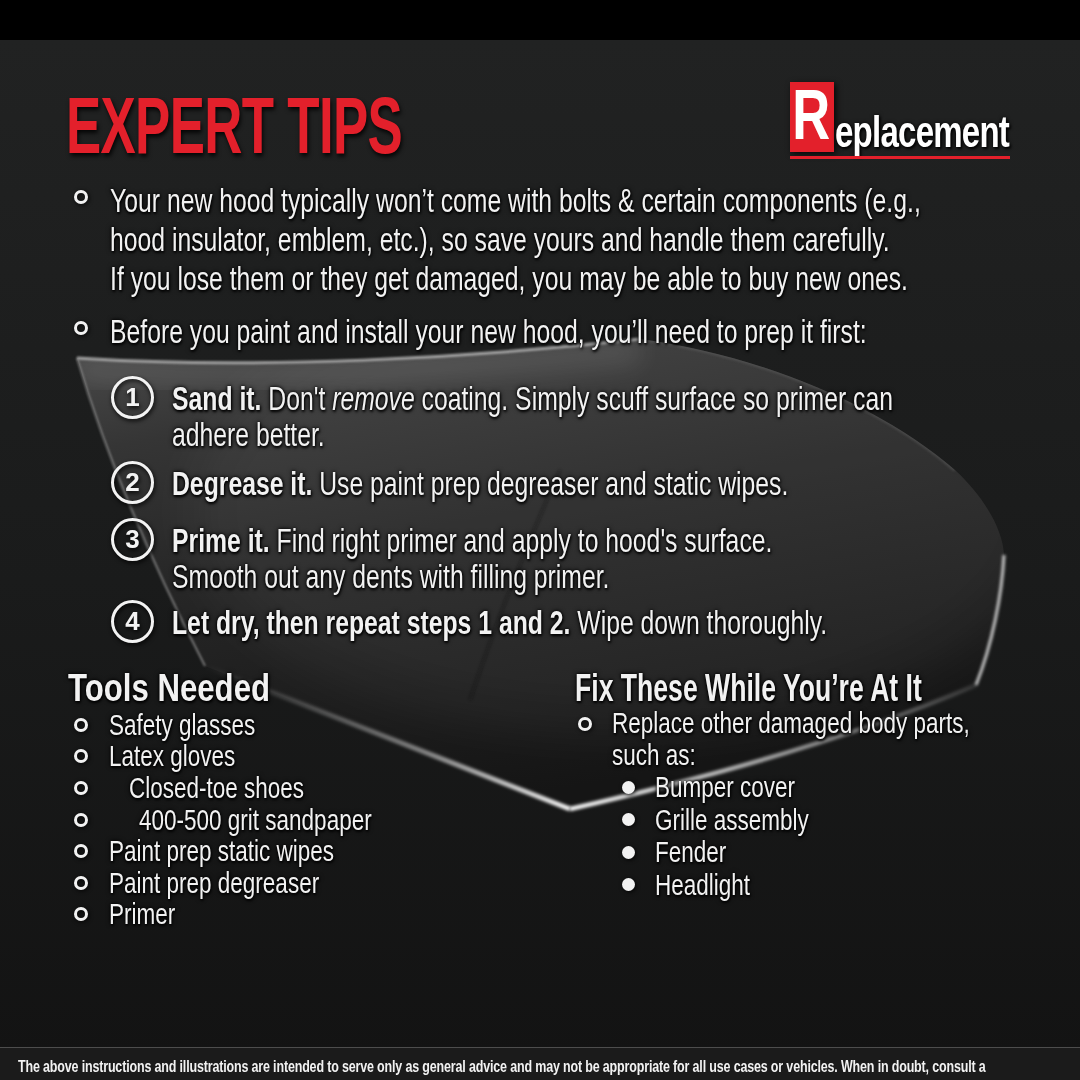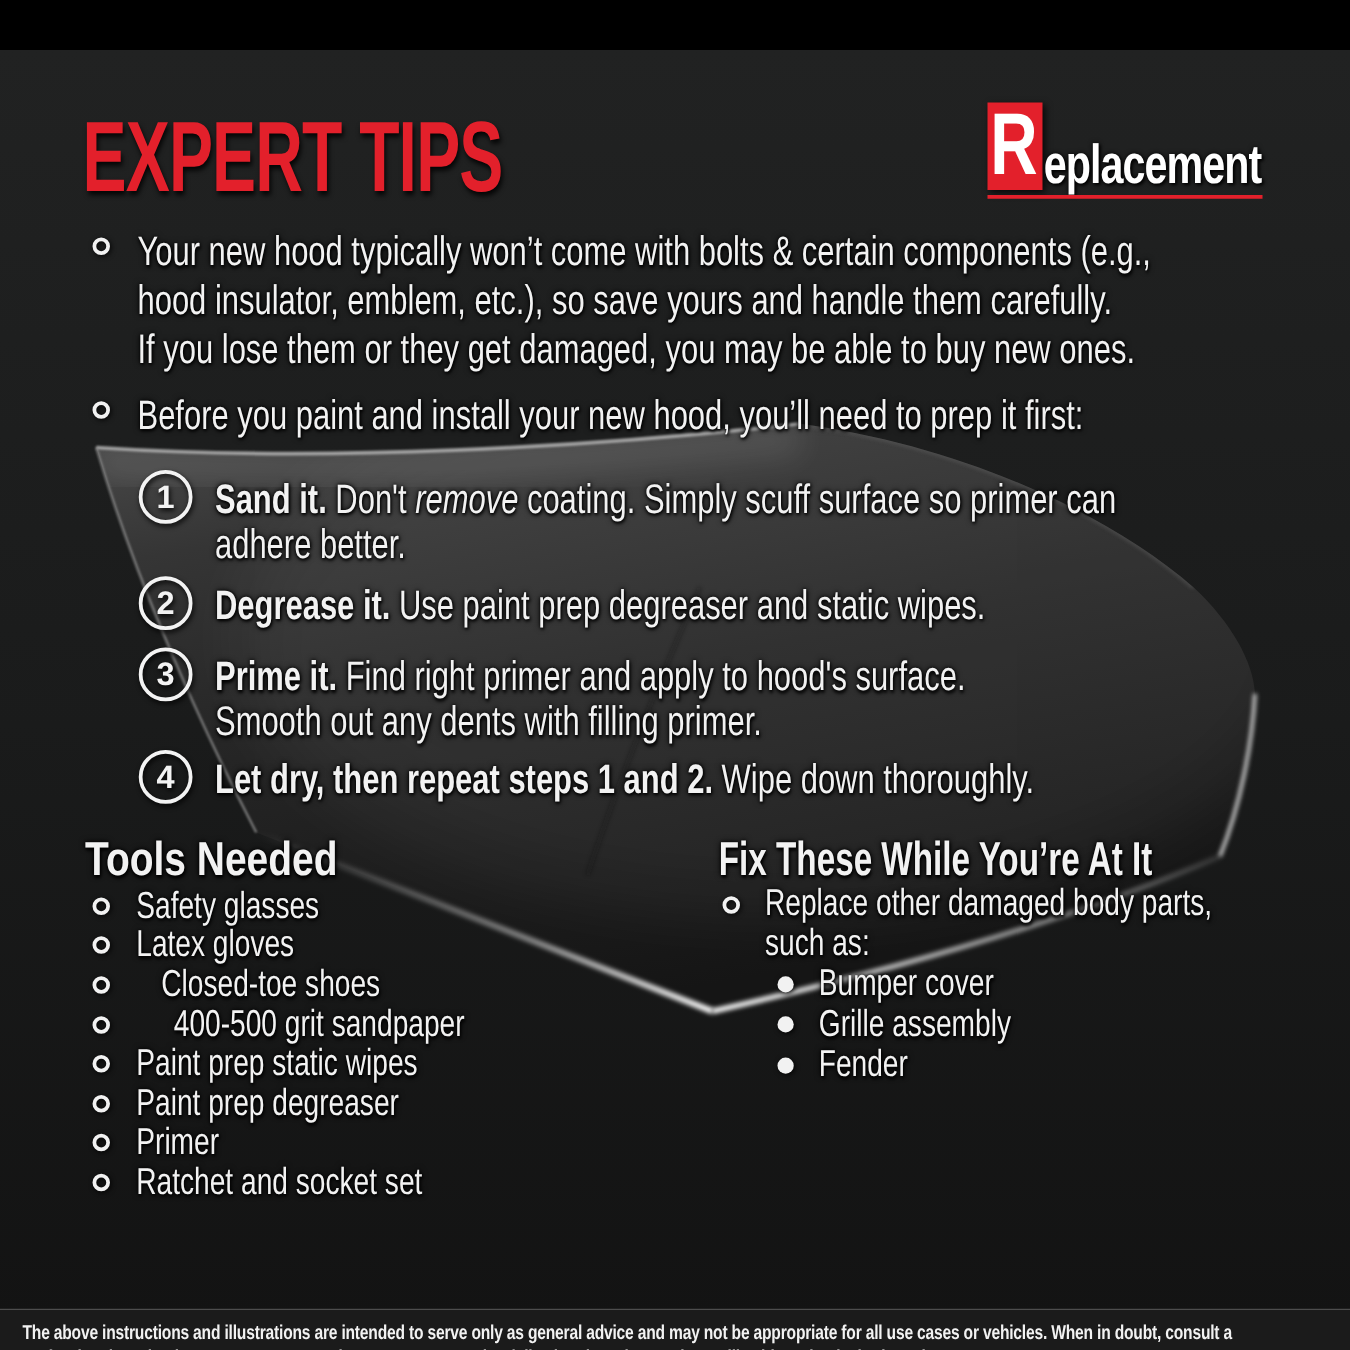--- a/index.html
+++ b/index.html
@@ -171,43 +171,43 @@
         <span class="li-txt sh">Paint prep static wipes</span>
       </li>
     <li class="li-row" style="height:31.6px;">
         <span class="ring" style="margin-right:21px;"></span>
         <span class="li-txt sh">Paint prep degreaser</span>
       </li>
     <li class="li-row" style="height:31.6px;">
         <span class="ring" style="margin-right:21px;"></span>
         <span class="li-txt sh">Primer</span>
       </li>
-    <li class="li-row" style="height:31.6px;">
-        <span class="ring" style="margin-right:21px;"></span>
-        <span class="li-txt sh">Ratchet and socket set</span>
-      </li>
   </ul>
 
   <h2 class="abs col-h sh cx70" style="left:575px;top:629px;margin:0;">Fix These While You’re At It</h2>
   <span class="abs ring" style="left:578px;top:677px;"></span>
   <p class="abs fix-intro pre sh cx75" style="left:612px;top:667px;margin:0;">Replace other damaged body parts,
 such as:</p>
   <ul class="abs" style="left:622px;top:731px;">
     <li class="li-row" style="height:32.5px;text-align:center;">
         <span class="dot" style="margin-right:20px;"></span>
         <span class="li-txt sh">Bumper cover</span>
       </li>
     <li class="li-row" style="height:32.5px;">
         <span class="dot" style="margin-right:20px;"></span>
         <span class="li-txt sh">Grille assembly</span>
       </li>
     <li class="li-row" style="height:32.5px;">
         <span class="dot" style="margin-right:20px;"></span>
         <span class="li-txt sh">Fender</span>
       </li>
+    <li class="li-row" style="height:32.5px;">
+        <span class="dot" style="margin-right:20px;"></span>
+        <span class="li-txt sh">Headlight</span>
+      </li>
   </ul>
 
   <div class="abs band">
     <p class="band-p pre cx78" style="margin:0;">The above instructions and illustrations are intended to serve only as general advice and may not be appropriate for all use cases or vehicles. When in doubt, consult a
 professional mechanic. CarParts.com, Inc. does not guarantee that following these instructions will achieve the desired results.</p>
   </div>
   <div class="abs redbar"></div>
 
 </div>
 

